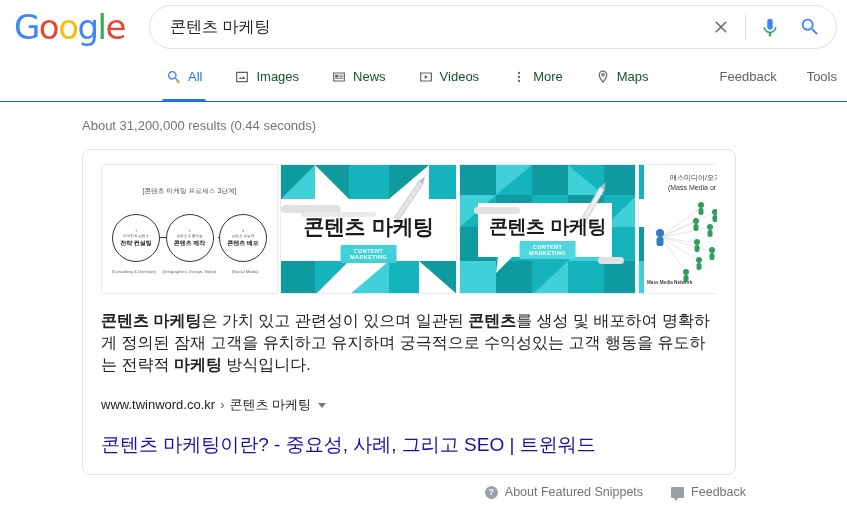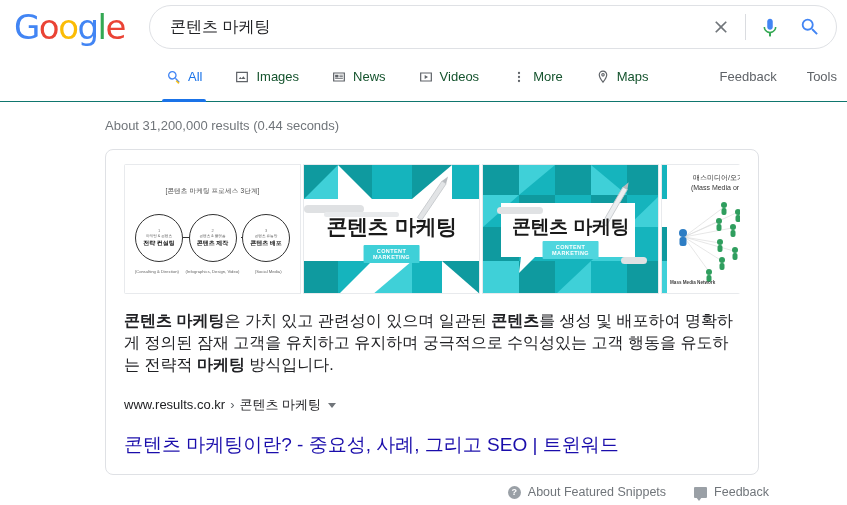--- a/index.html
+++ b/index.html
@@ -75,21 +75,21 @@
   .tab .lbl { line-height: 16px; }
   .tab .ic { width: 16px; height: 16px; display: inline-block; line-height: 0; margin-top: 0px; }
 
   .nav-right {
     position: absolute; right: 10px; top: 14px;
     display: flex; gap: 30px;
   }
   .nav-right span { font-size: 13px; color: #5f6368; cursor: pointer; line-height: 16px; }
 
   
-  .results { position: relative; padding-left: 105px; }
+  .results { position: relative; padding-left: 82px; }
   .result-stats {
     font-size: 13px; color: #70757a; padding-top: 16px; padding-bottom: 4px;
     line-height: 16px;
   }
 
   .snippet-card {
     margin-top: 11px; width: 654px;
     border: 1px solid #dfe1e5; border-radius: 8px;
     padding: 14px 18px 16px 18px;
     background: #fff;
@@ -451,21 +451,21 @@
         <div class="cap">Mass Media Network</div>
 
       </div>
     </div>
 
     <div class="snip-text">
       <b>콘텐츠 마케팅</b><span>은 가치 있고 관련성이 있으며 일관된 </span><b>콘텐츠</b><span>를 생성 및 배포하여 명확하게 정의된 잠재 고객을 유치하고 유지하며 궁극적으로 수익성있는 고객 행동을 유도하는 전략적 </span><b>마케팅</b><span> 방식입니다.</span>
     </div>
 
     <div class="site-line">
-      <span class="crumb">www.results.co.kr</span>
+      <span class="crumb">www.twinword.co.kr</span>
       <span class="sep">›</span>
       <span class="crumb">콘텐츠 마케팅</span>
       <span class="caret-down"></span>
     </div>
 
     <div class="res-title">콘텐츠 마케팅이란? - 중요성, 사례, 그리고 SEO | 트윈워드</div>
   </div>
 
   <div class="card-footer">
     <div class="cf-item">

